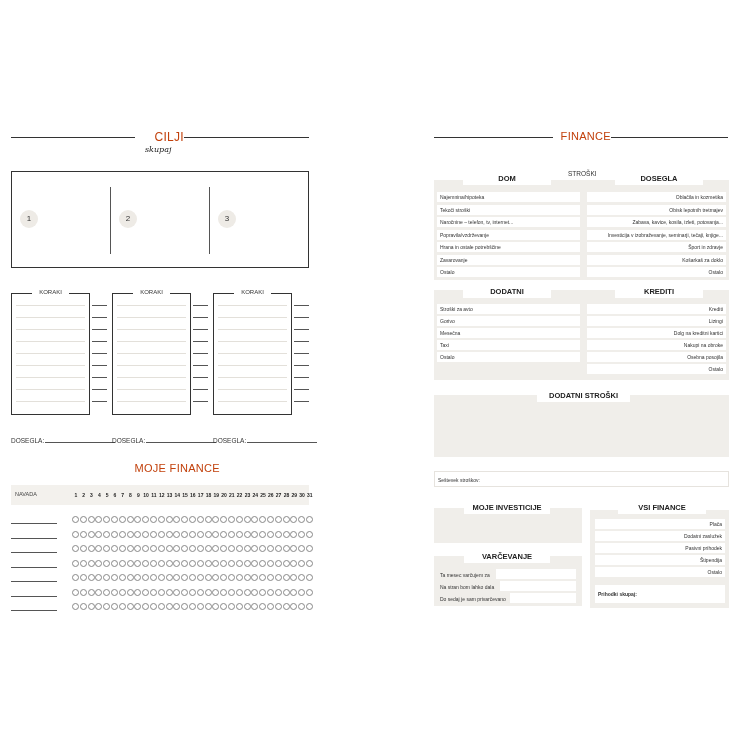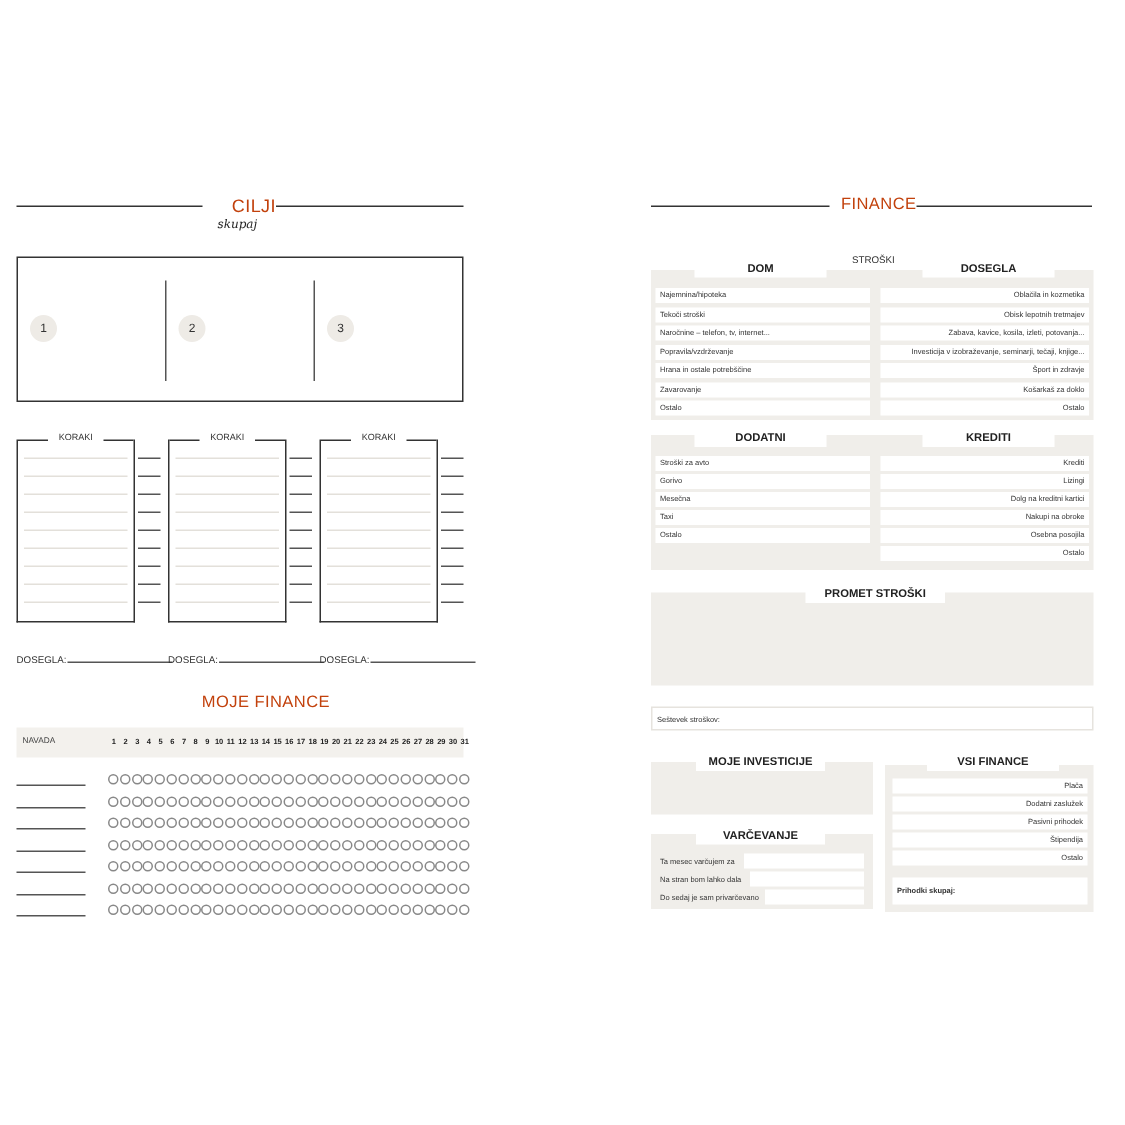--- a/index.html
+++ b/index.html
@@ -462,21 +462,21 @@
 <div id="kreditirows">
     <div class="row r" style="left: 587px; top: 304px; width: 139px;"><span>Krediti</span></div>
     <div class="row r" style="left: 587px; top: 316px; width: 139px;"><span>Lizingi</span></div>
     <div class="row r" style="left: 587px; top: 328px; width: 139px;"><span>Dolg na kreditni kartici</span></div>
     <div class="row r" style="left: 587px; top: 340px; width: 139px;"><span>Nakupi na obroke</span></div>
     <div class="row r" style="left: 587px; top: 352px; width: 139px;"><span>Osebna posojila</span></div>
     <div class="row r" style="left: 587px; top: 364px; width: 139px;"><span>Ostalo</span></div>
   </div>
 
 <div class="panel" style="left:434px;top:395px;width:295px;height:62px"></div>
-<div class="tab" style="left:537px;top:390px;width:93px">PROMET STROŠKI</div>
+<div class="tab" style="left:537px;top:390px;width:93px">DODATNI STROŠKI</div>
 <div class="row" style="left:434px;top:471px;width:295px;height:16px;line-height:16px;border:1px solid #e6e3de"><span>Seštevek stroškov:</span></div>
 
 <div class="panel" style="left:434px;top:508px;width:148px;height:35px"></div>
 <div class="tab" style="left:464px;top:502px;width:86px">MOJE INVESTICIJE</div>
 
 <div class="panel" style="left:434px;top:556px;width:148px;height:50px"></div>
 <div class="tab" style="left:464px;top:551px;width:86px">VARČEVANJE</div>
 <div class="cap" style="left:440px;top:572px">Ta mesec varčujem za</div>
 <div class="row" style="left:496px;top:569px;width:80px"></div>
 <div class="cap" style="left:440px;top:584px">Na stran bom lahko dala</div>

